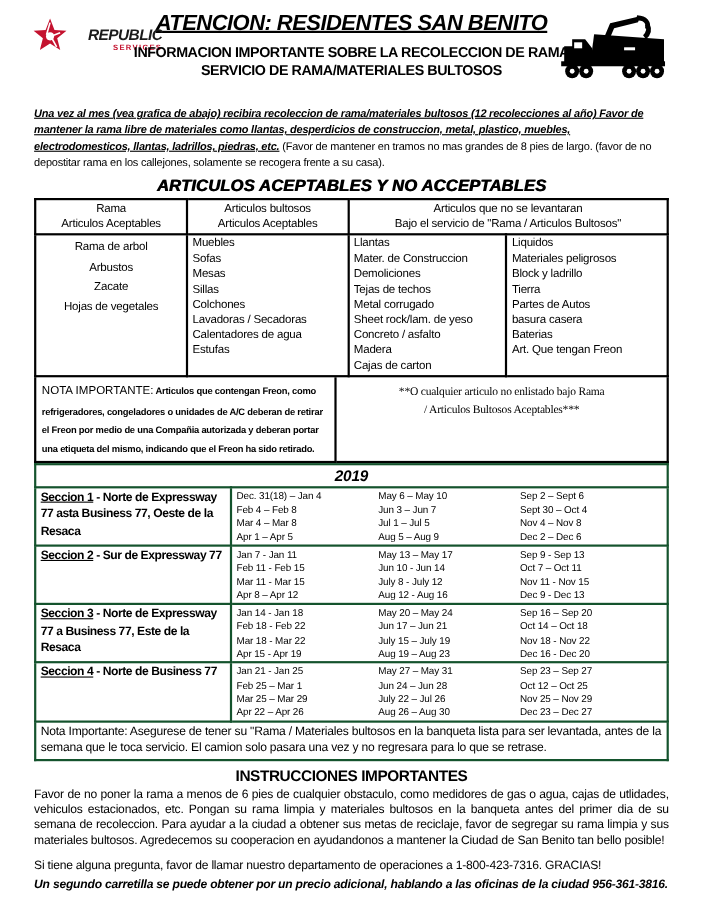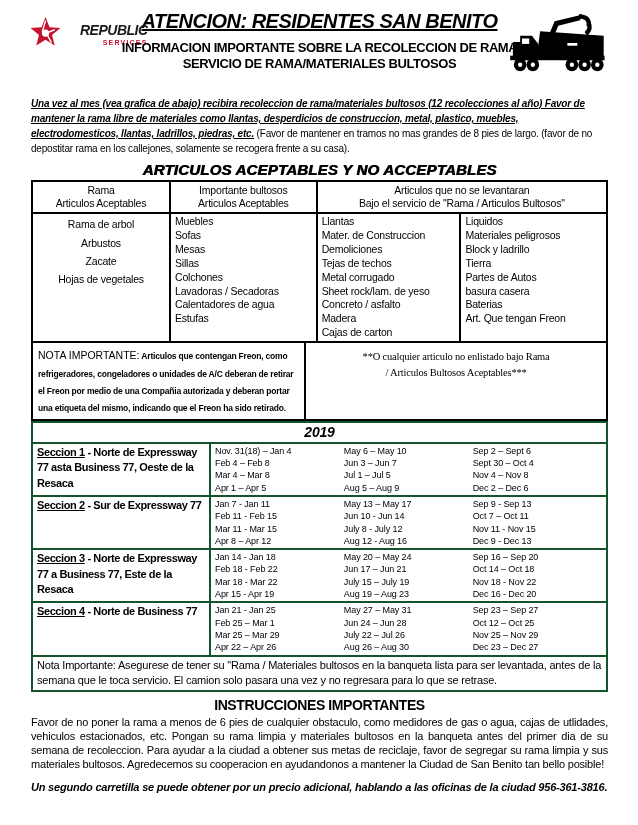--- a/index.html
+++ b/index.html
@@ -129,21 +129,21 @@
   <div class="h2">ARTICULOS ACEPTABLES Y NO ACCEPTABLES</div>
 
   <table class="t1">
     <tbody>
         <tr class="t1-head">
       <td class="w1">
         <div>Rama</div>
         <div>Articulos Aceptables</div>
       </td>
       <td class="w2">
-        <div>Importante bultosos</div>
+        <div>Articulos bultosos</div>
         <div>Articulos Aceptables</div>
       </td>
       <td colspan="2">
         <div>Articulos que no se levantaran</div>
         <div>Bajo el servicio de "Rama / Articulos Bultosos"</div>
       </td>
     </tr>
     <tr>
       <td class="w1 c-items c1-items">
         <div>Rama de arbol</div>
@@ -207,21 +207,21 @@
       <td colspan="2" class="year-cell">2019</td>
     </tr>
 
     <tr>
       <td class="sec-name">
         <span class="sec-label">Seccion 1</span><span> - Norte de Expressway 77 asta Business 77, Oeste de la Resaca</span>
       </td>
       <td class="sec-dates">
         <div class="dcols">
           <div class="dcol">
-            <div>Nov. 31(18) – Jan 4</div>
+            <div>Dec. 31(18) – Jan 4</div>
             <div>Feb 4 – Feb 8</div>
             <div>Mar 4 – Mar 8</div>
             <div>Apr 1 – Apr 5</div>
           </div>
           <div class="dcol">
             <div>May 6 – May 10</div>
             <div>Jun 3 – Jun 7</div>
             <div>Jul 1 – Jul 5</div>
             <div>Aug 5 – Aug 9</div>
           </div>
@@ -320,15 +320,16 @@
     </tr>
 
     <tr>
       <td colspan="2" class="note-cell">Nota Importante: Asegurese de tener su "Rama / Materiales bultosos en la banqueta lista para ser levantada, antes de la semana que le toca servicio. El camion solo pasara una vez y no regresara para lo que se retrase.</td>
     </tr>
   </tbody>
     </table>
 
   <div class="h3">INSTRUCCIONES IMPORTANTES</div>
   <p class="body-p just">Favor de no poner la rama a menos de 6 pies de cualquier obstaculo, como medidores de gas o agua, cajas de utlidades,  vehiculos estacionados, etc.  Pongan su rama limpia y materiales bultosos en la banqueta antes del primer dia de su semana de recoleccion.  Para ayudar a la ciudad a obtener sus metas de reciclaje, favor de segregar su rama limpia y sus materiales bultosos. Agredecemos su cooperacion en ayudandonos a mantener la Ciudad de San Benito tan bello posible!</p>
+  <p class="body-p p2">Si tiene alguna pregunta, favor de llamar nuestro departamento de operaciones a 1-800-423-7316.   GRACIAS!</p>
   <p class="body-p bi">Un segundo carretilla se puede obtener por un precio adicional, hablando a las oficinas de la ciudad 956-361-3816.</p>
 
 </div>
 
 </body></html>

